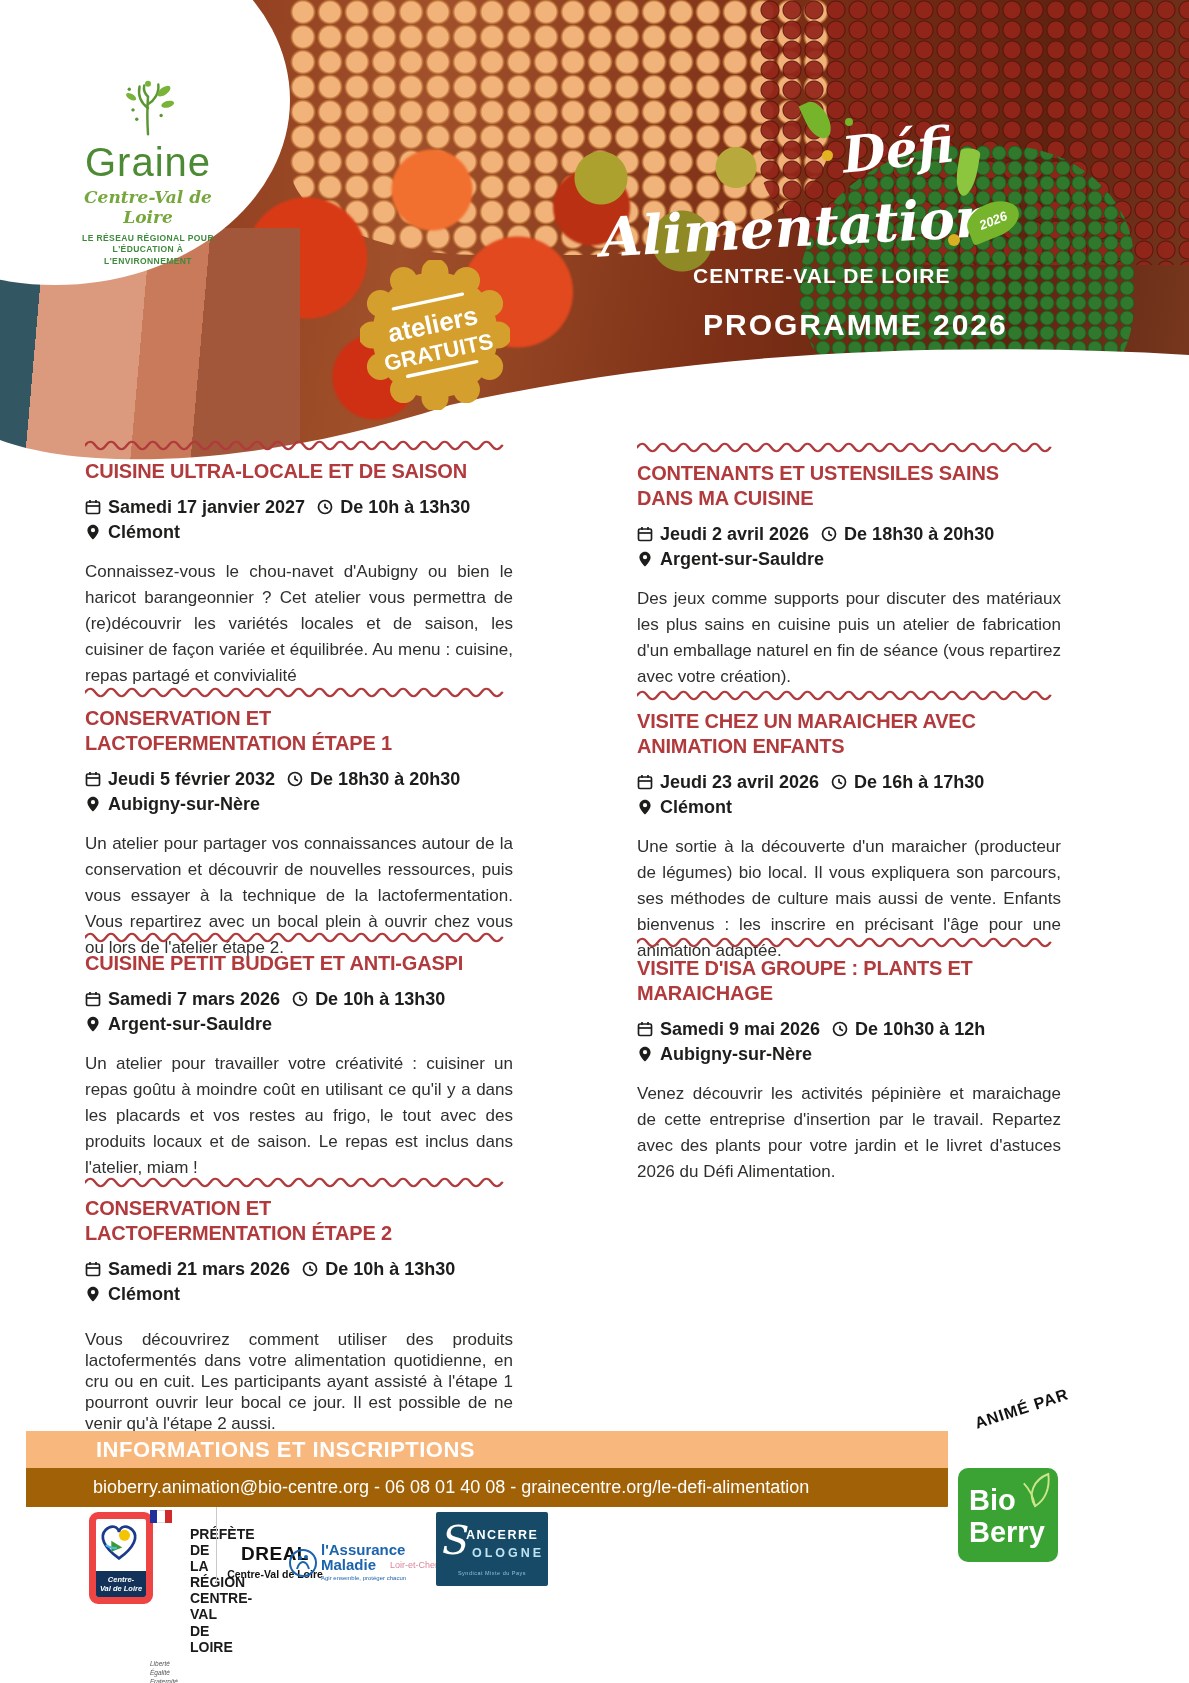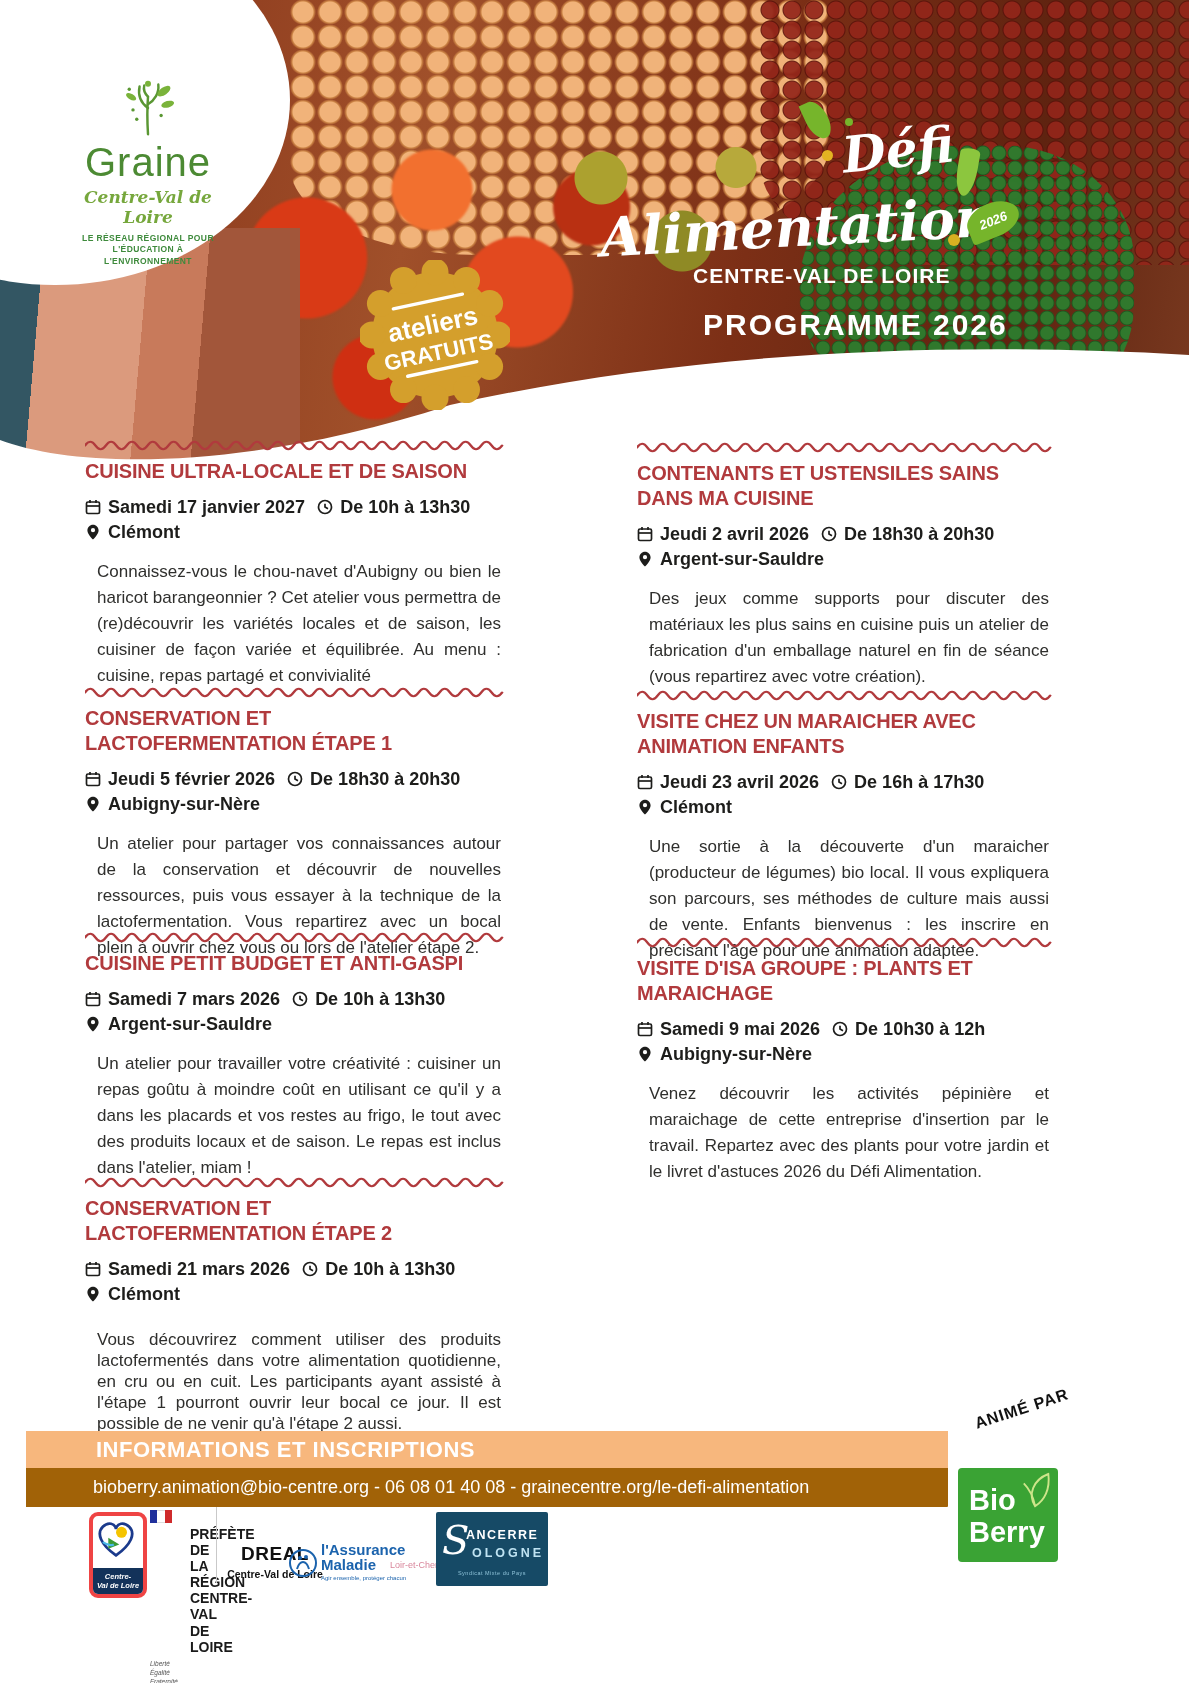--- a/index.html
+++ b/index.html
@@ -62,39 +62,39 @@
   .cL{left:85px;width:428px;}
   .cR{left:637px;width:424px;}
   .wavy{display:block;width:100%;height:15px;}
   .sec-title{margin:6px 0 0;font-size:20px;line-height:25px;font-weight:bold;color:#b13a3d;
     letter-spacing:-0.2px;white-space:pre-line;}
   .meta{display:flex;align-items:center;gap:7px;margin-top:12px;height:22px;
     font-weight:bold;font-size:18px;color:#1d1d1b;}
   .meta.loc{margin-top:3px;}
   .ic{flex:0 0 auto;display:block;}
   .ic2{margin-left:5px;}
-  .desc{margin:16px 12px 0;font-size:17px;line-height:26px;color:#2f2f2d;text-align:justify;}
+  .desc{margin:16px 0 0;font-size:17px;line-height:26px;color:#2f2f2d;text-align:justify;}
   .sec--4 .desc{margin-top:24px;line-height:21px;}
   
   .bars{position:absolute;left:26px;top:1431px;width:922px;height:76px;overflow:hidden;}
   .bar-light{height:37px;background:#f7b77d;display:flex;align-items:center;padding-left:70px;}
   .bar-title{color:#fff;font-weight:bold;font-size:22px;letter-spacing:.5px;}
   .bar-dark{height:39px;background:#a16207;display:flex;align-items:center;padding-left:67px;}
   .bar-contact{color:#fff;font-size:18px;}
   .bars::after{content:"";position:absolute;right:-250px;top:-40px;width:240px;height:160px;
     background:#fff;transform:rotate(12deg);}
   .anime{position:absolute;left:973px;top:1400px;font-size:16px;font-weight:bold;color:#111;
     letter-spacing:1px;transform:rotate(-18deg);}
   .bioberry{position:absolute;left:958px;top:1468px;width:100px;height:94px;background:#3aa334;
-    border-radius:4px;color:#fff;font-weight:bold;}
+    border-radius:10px;color:#fff;font-weight:bold;}
   .bb-l1{position:absolute;left:11px;top:16px;font-size:29px;}
   .bb-l2{position:absolute;left:11px;top:48px;font-size:29px;}
   .bb-leaf{position:absolute;right:4px;top:4px;}
   
-  .p-cvl{position:absolute;left:89px;top:1512px;width:50px;height:78px;border:4px solid #ef4444;
+  .p-cvl{position:absolute;left:89px;top:1512px;width:50px;height:78px;border:7px solid #ef4444;
     border-radius:9px;background:#fff;overflow:hidden;}
   .p-cvl-band{position:absolute;left:0;bottom:0;width:100%;height:26px;background:#13325a;
     color:#fff;font-size:7.5px;font-style:italic;font-weight:bold;line-height:1.2;
     display:flex;align-items:center;justify-content:center;text-align:center;white-space:pre-line;}
   .p-pref{position:absolute;left:150px;top:1510px;width:64px;}
   .p-flag{display:flex;height:13px;width:22px;margin-bottom:3px;}
   .p-flag span{flex:1;}
   .p-pref-title{font-size:14px;font-weight:bold;color:#1a1a1a;line-height:1.15;white-space:pre-line;margin-left:40px;}
   .p-pref-motto{font-size:6.5px;font-style:italic;color:#555;line-height:1.4;margin-top:4px;white-space:pre-line;}
   .p-div{position:absolute;left:216px;top:1507px;width:1px;height:76px;background:#c9c9c9;}
@@ -240,21 +240,21 @@
 LACTOFERMENTATION ÉTAPE 1</h2>
     <div class="meta">
       <svg class="ic" width="16" height="16" viewBox="0 0 16 16">
           <g fill="none" stroke="#1d1d1b" stroke-width="1.7">
             <rect x="1.5" y="3" width="13" height="11.5" rx="1.5"></rect>
             <line x1="1.5" y1="7" x2="14.5" y2="7"></line>
             <line x1="5" y1="1" x2="5" y2="4"></line>
             <line x1="11" y1="1" x2="11" y2="4"></line>
           </g>
         </svg>
-      <span>Jeudi 5 février 2026</span>
+      <span>Jeudi 5 février 2032</span>
       <svg class="ic ic2" width="16" height="16" viewBox="0 0 16 16">
           <g fill="none" stroke="#1d1d1b" stroke-width="1.7">
             <circle cx="8" cy="8" r="6.5"></circle>
             <path d="M8 4.8 V8 l3 1.8"></path>
           </g>
         </svg>
       <span>De 18h30 à 20h30</span>
     </div>
     <div class="meta loc">
       <svg class="ic" width="16" height="16" viewBox="0 0 16 16">

